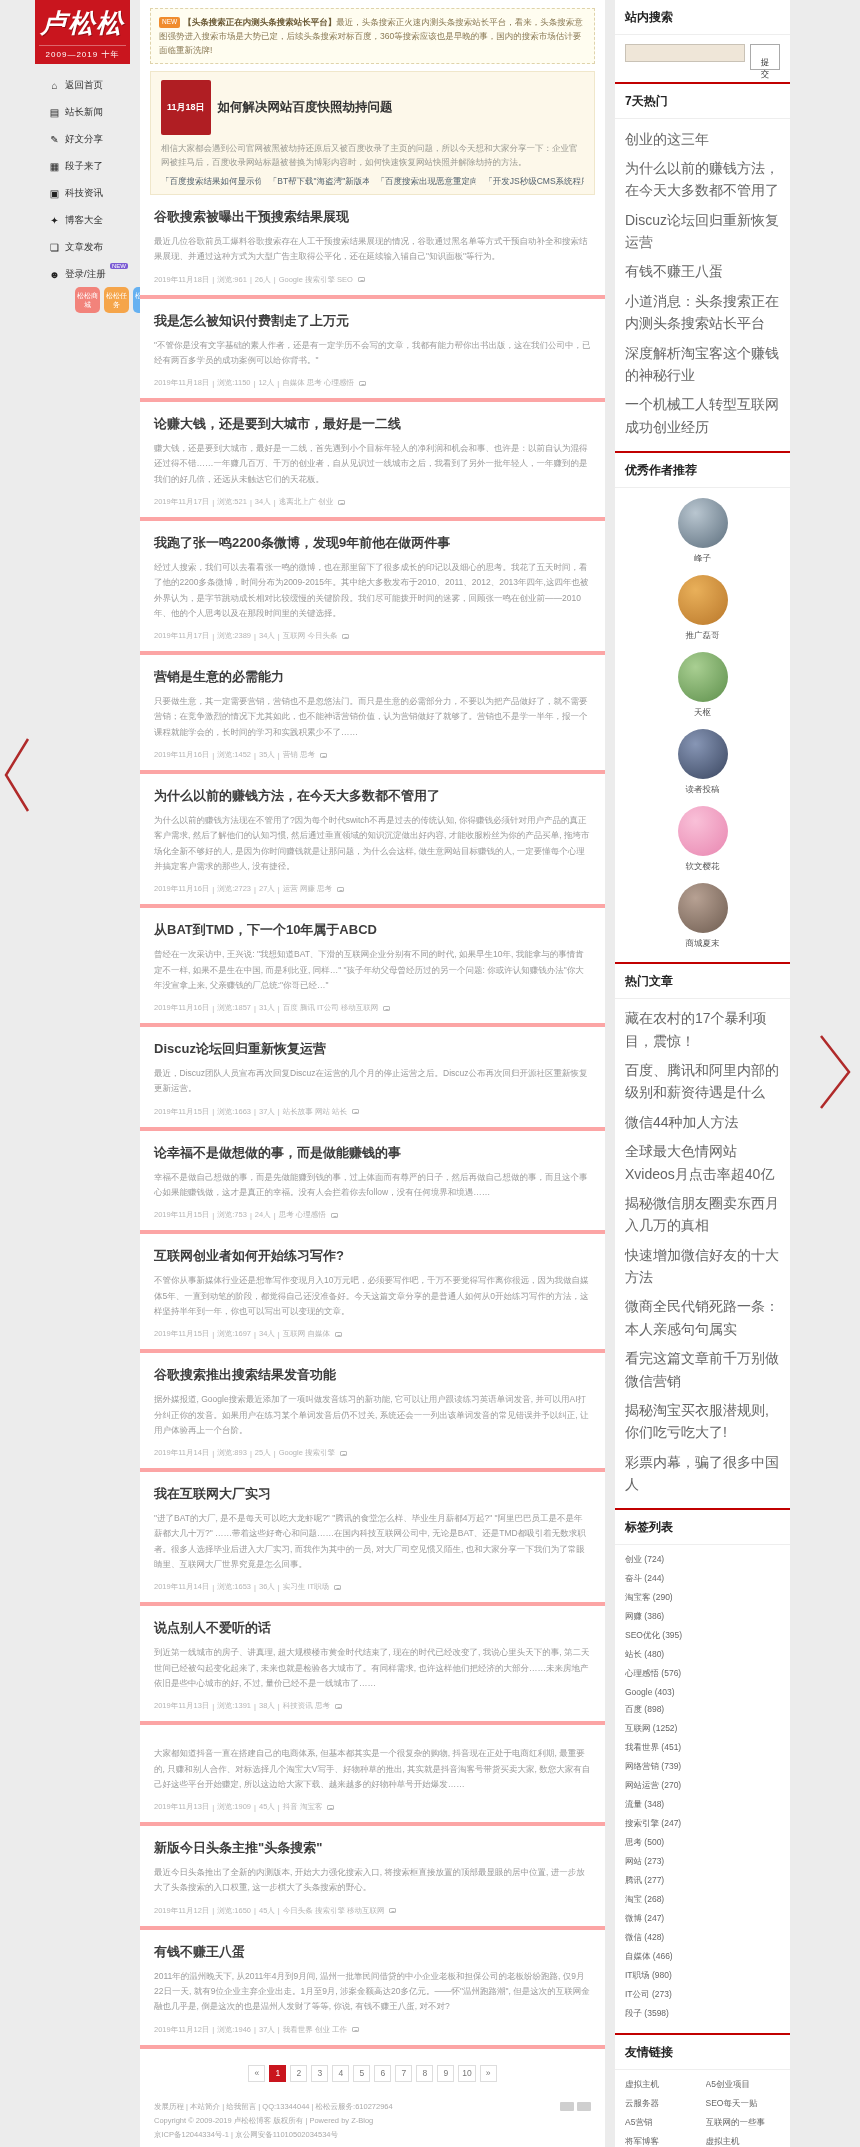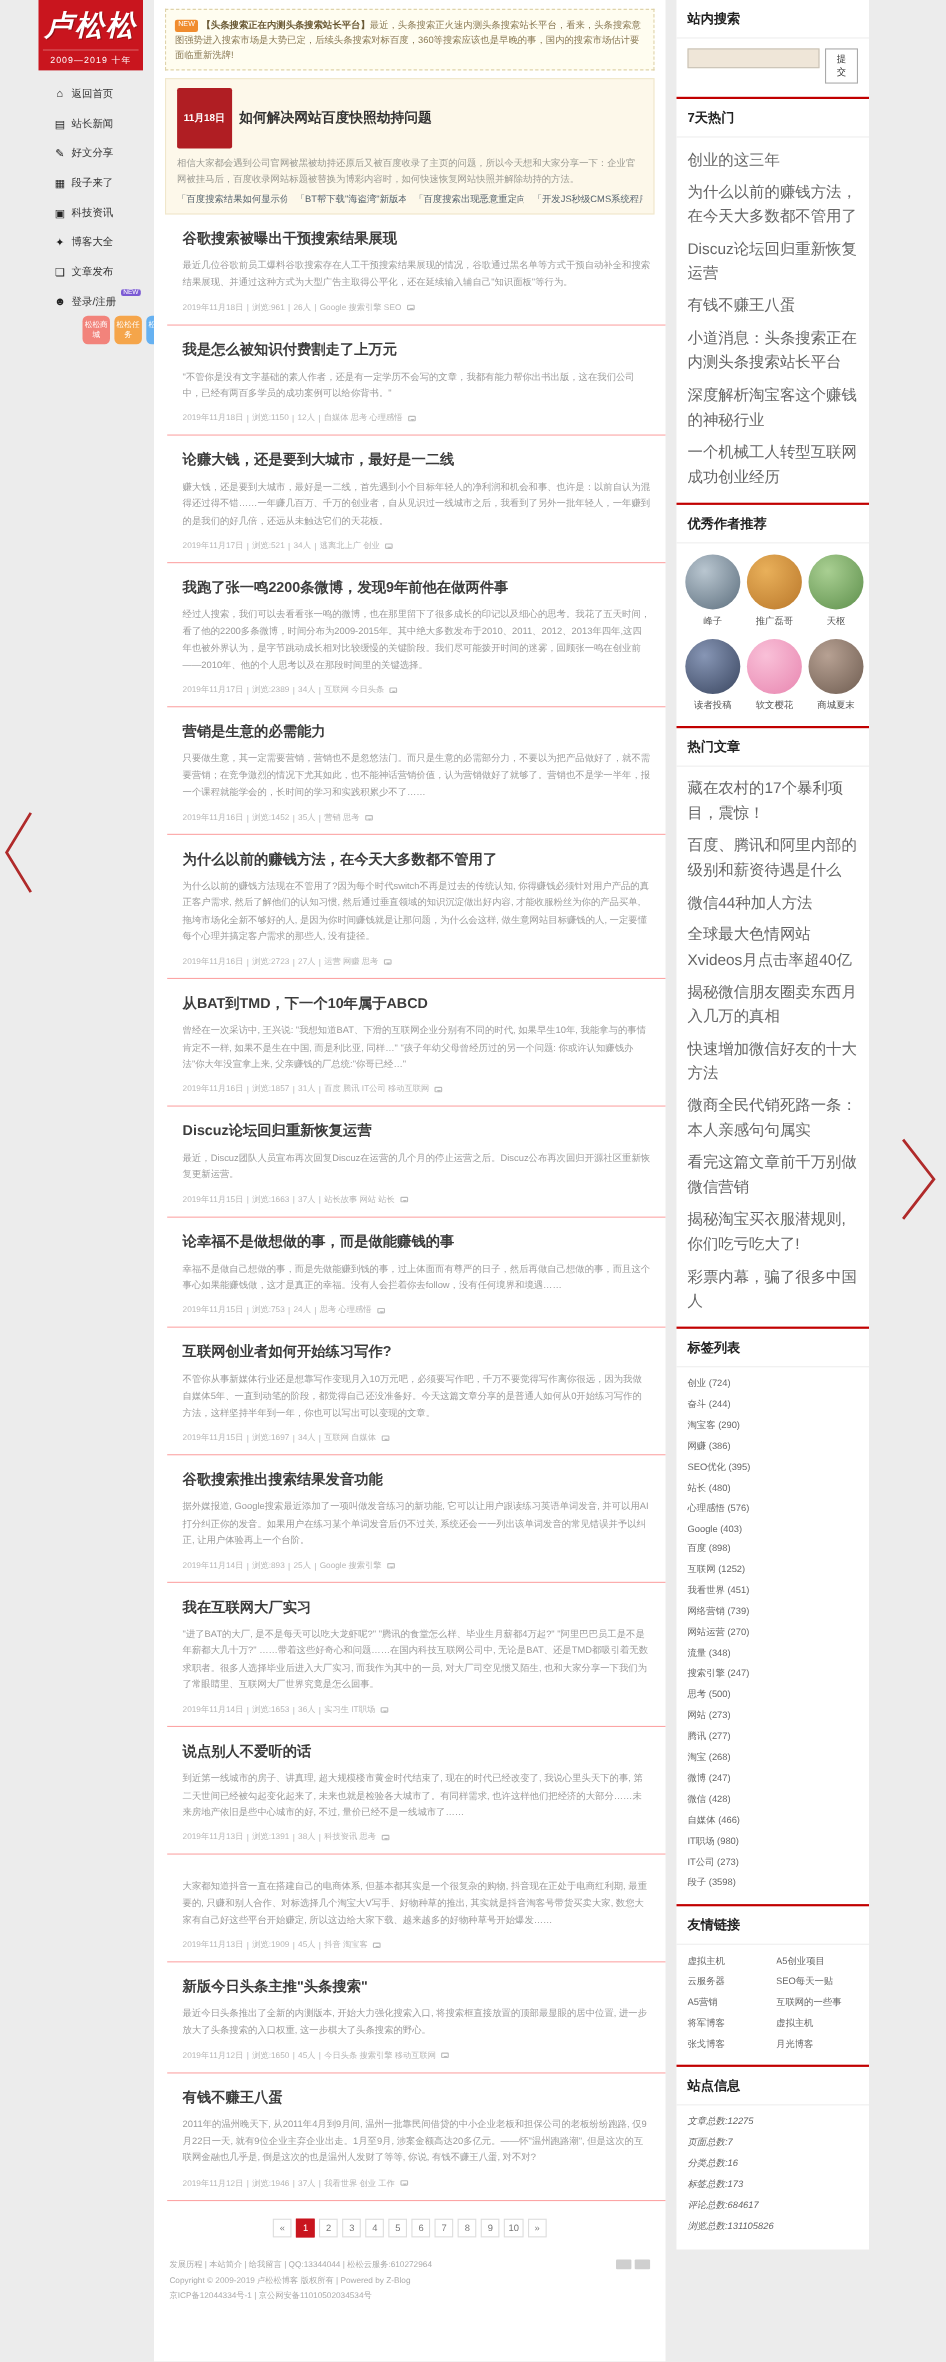--- a/index.html
+++ b/index.html
@@ -28,21 +28,21 @@
   .notice .nbadge { display:inline-block; background:#f08c2e; color:#fff; font-size:6.5px; border-radius:2px; padding:0 3px; margin-right:3px; vertical-align:1px; }
   .notice b { color:#6b5a35; }
   .featured { margin:7px 10px 0; background:#fdf8ea; border:1px solid #f0e7cb; padding:8px 10px 6px; }
   .f-head { display:flex; align-items:center; gap:7px; }
   .f-date { background:#b01e23; color:#fff; font-size:9px; font-weight:bold; padding:21px 6px; border-radius:2px; white-space:nowrap; }
   .f-title { font-size:12.5px; font-weight:bold; color:#333; cursor:pointer; }
   .f-body { font-size:8.5px; color:#9a9a93; line-height:1.7; margin-top:6px; }
   .f-links { display:grid; grid-template-columns:1fr 1fr 1fr 1fr; gap:3px 8px; margin-top:6px; }
   .f-link { font-size:8.5px; color:#55636e; cursor:pointer; white-space:nowrap; overflow:hidden; }
 
-  .article { padding:13px 14px 10px; border-bottom:1px solid #fca5a5;margin-left:12px; }
+  .article { padding:13px 14px 10px; border-bottom:4px solid #fca5a5; }
   .a-title { font-size:13px; font-weight:bold; color:#3d3d3d; cursor:pointer; }
   .a-body { font-size:8.5px; color:#9b9b9b; line-height:1.8; margin-top:8px; }
   .a-meta { font-size:7.5px; color:#b5b5b5; margin-top:10px; display:flex; align-items:center; gap:3px; }
   .a-meta .bubble { display:inline-block; width:7px; height:5px; border:1px solid #bbb; border-radius:1px; position:relative; margin-left:2px; }
   .a-meta .bubble:after { content:""; position:absolute; left:1px; bottom:-3px; border:2px solid transparent; border-top-color:#bbb; }
 
   .pager { display:flex; justify-content:center; gap:4px; padding:16px 0 10px; }
   .pg { min-width:17px; height:17px; line-height:15px; text-align:center; border:1px solid #ddd; background:#fff; color:#777; font-size:8.5px; padding:0 3px; cursor:pointer; }
   .pg.active { background:#c9151e; border-color:#c9151e; color:#fff; }
 
@@ -50,24 +50,24 @@
   .footer .f-badges { position:absolute; right:14px; top:10px; display:flex; gap:3px; }
   .f-badge { width:14px; height:9px; background:#cfcfcf; border-radius:1px; }
 
   
   .rsb { position:absolute; left:615px; top:0; width:175px; background:#fff; }
   .sec { border-top:2px solid #c10000; }
   .sec.first { border-top:none; }
   .sec-h { font-size:12px; font-weight:bold; color:#222; padding:9px 10px 8px; border-bottom:1px solid #eee; }
   .search-row { display:flex; gap:5px; padding:9px 10px 12px; }
   .search-input { flex:1; height:18px; background:#efe6d8; border:1px solid #c9c2b6; font-size:8px; padding:0 4px; }
-  .search-btn { height:32px; background:#fff; border:1px solid #aaa; font-size:8.5px; color:#333; padding:0 8px; cursor:pointer; }
+  .search-btn { height:18px; background:#fff; border:1px solid #aaa; font-size:8.5px; color:#333; padding:12px 8px; cursor:pointer; }
   .llist { padding:5px 10px 9px; }
   .llist .li { font-size:14px; color:#666; line-height:1.6; padding:3.5px 0; cursor:pointer; }
-  .authors { display:grid; grid-template-columns:1fr 1fr 1fr; gap:10px 6px; padding:10px 8px 12px; }
+  .authors { display:grid; grid-template-columns:1fr; gap:10px 6px; padding:10px 8px 12px; }
   .author { text-align:center; cursor:pointer; }
   .avatar { width:50px; height:50px; border-radius:50%; margin:0 auto; }
   .author .nm { font-size:8.5px; color:#555; margin-top:5px; }
   .taglist { padding:5px 10px 10px; }
   .taglist .li { font-size:8.5px; color:#666; padding:3.5px 0; cursor:pointer; }
   .flinks { display:grid; grid-template-columns:1fr 1fr; padding:5px 10px 9px; column-gap:6px; }
   .flinks .li { font-size:8.5px; color:#666; padding:3.5px 0; cursor:pointer; white-space:nowrap; overflow:hidden; }
   .siteinfo { padding:5px 10px 12px;font-style:italic; }
   .siteinfo .li { font-size:8.5px; color:#666; padding:3.5px 0; }
 </style>

